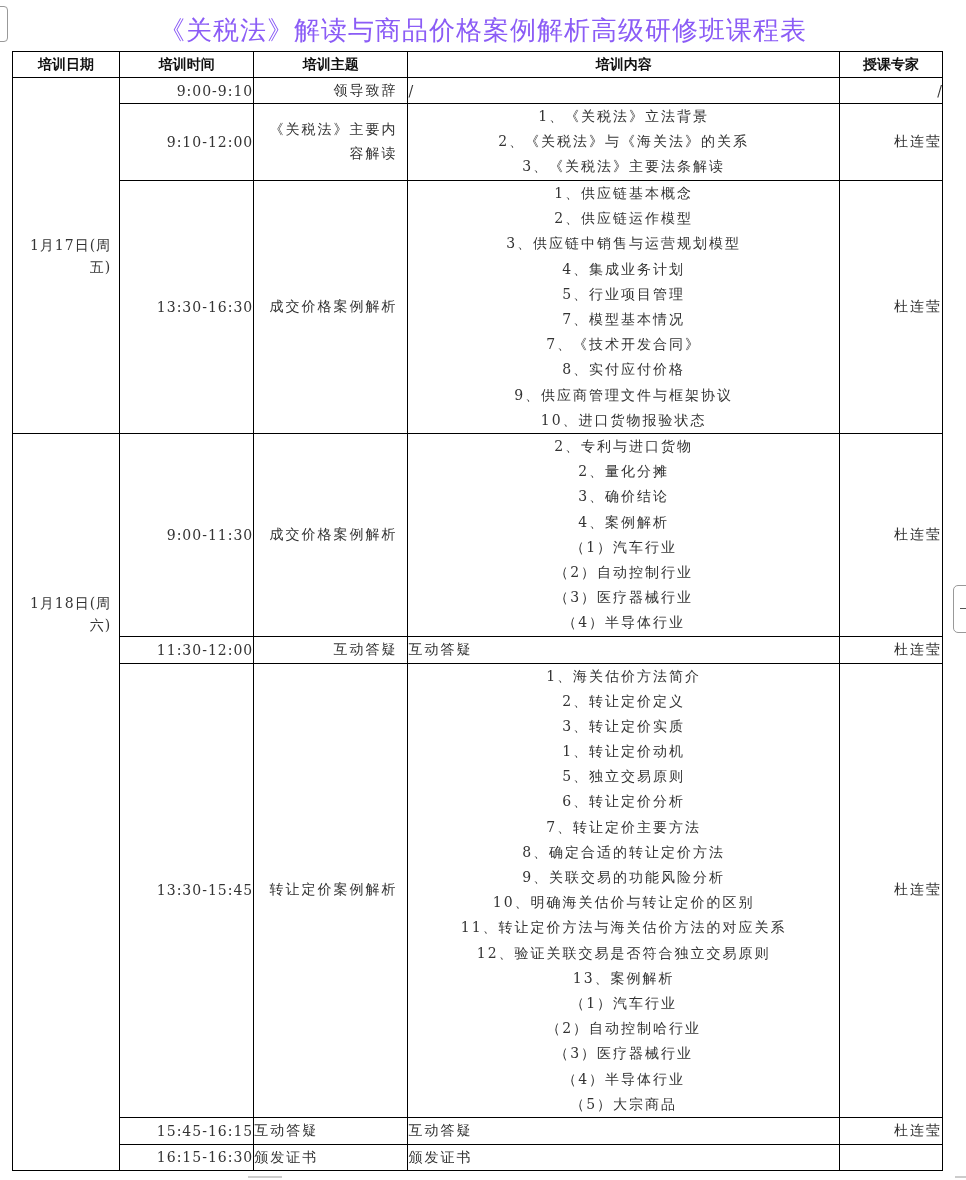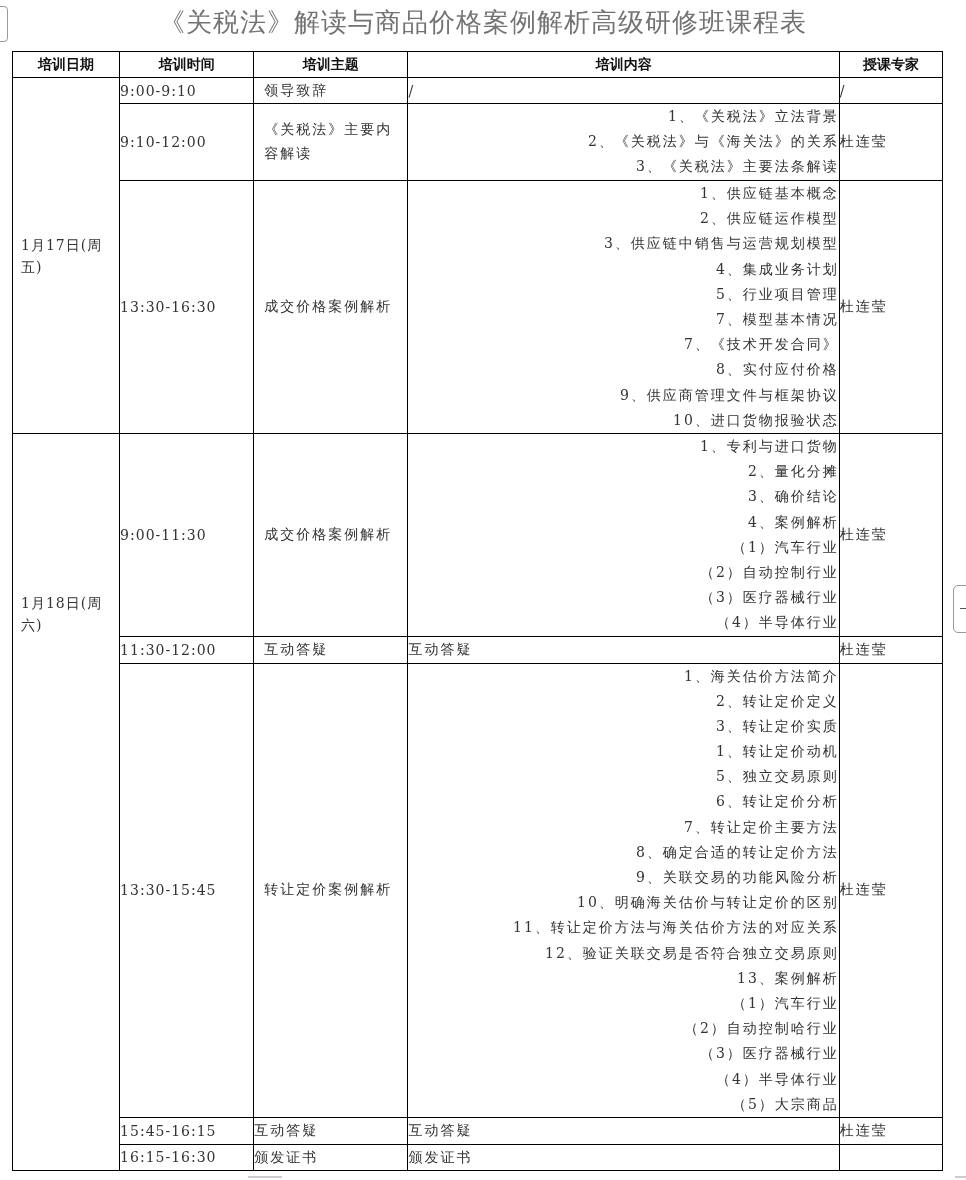--- a/index.html
+++ b/index.html
@@ -1,34 +1,34 @@
 <!DOCTYPE html>
 <html><head>
   <meta charset="utf-8">
   <style>
     html, body { margin:0; padding:0; background:#ffffff; }
     body { width:966px; height:1180px; position:relative; overflow:hidden;
            font-family:"DejaVu Serif","Liberation Serif",serif; color:#333; }
-    .title { position:absolute; left:0; top:4px; width:966px; text-align:center;
-             font-size:26px; color:#737373; letter-spacing:1px; line-height:36px; }
+    .title { position:absolute; left:0; top:12px; width:966px; text-align:center;
+             font-size:26px; color:#8b5cf6; letter-spacing:1px; line-height:36px; }
     .left-tab { position:absolute; left:-6px; top:6px; width:12px; height:34px;
                 border:1px solid #999; border-radius:4px; background:#fff; }
     .right-tab { position:absolute; left:953px; top:585px; width:20px; height:46px;
                  border:1px solid #999; border-radius:5px; background:#fff; }
     .right-tab::after { content:""; position:absolute; left:6px; top:22px; width:8px; height:1px; background:#555; }
     .bottom-mark { position:absolute; top:1176px; height:2px; background:#ccc; }
     table.sched { position:absolute; left:12px; top:51px; border-collapse:collapse;
                   table-layout:fixed; width:931px; font-size:14px; }
     table.sched td, table.sched th { border:1.5px solid #000; padding:0; }
     table.sched th { height:25px; font-weight:bold; font-size:14px; color:#111; text-align:center; }
     .c-date { width:107px; } .c-time { width:134px; } .c-topic { width:154px; }
     .c-content { width:431px; } .c-expert { width:103px; }
-    td.center { text-align:left; vertical-align:middle; }
+    td.center { text-align:right; vertical-align:middle; }
     td.left { text-align:left; vertical-align:middle; padding-left:8px; }
-    td.content { text-align:right; vertical-align:top; padding-left:8px; }
+    td.content { text-align:center; vertical-align:top; padding-left:8px; }
     .line { height:25.2px; line-height:25.2px; letter-spacing:2px; white-space:nowrap; }
     .sub { padding-left:0px; }
     .date-text { line-height:22px; letter-spacing:1px; padding:0 8px; }
     .topic-text { line-height:24px; letter-spacing:2px; padding:0 10px;font-family:Liberation Serif, serif; }
     .expert-text { letter-spacing:2px; }
     .time-text { letter-spacing:1px; }
   </style>
 </head>
 <body>
 
@@ -99,21 +99,21 @@
       <td class="center"><span class="expert-text">杜连莹</span></td>
     </tr>
 
     <tr style="height:201px;">
       <td class="center" rowspan="5">
         <div class="date-text" style="margin-top:-210px;">1月18日(周六)</div>
       </td>
       <td class="center"><span class="time-text">9:00-11:30</span></td>
       <td class="center"><span class="topic-text">成交价格案例解析</span></td>
       <td class="content">
-        <div class="line">1、专利与进口货物</div>
+        <div class="line">2、专利与进口货物</div>
         <div class="line">2、量化分摊</div>
         <div class="line">3、确价结论</div>
         <div class="line">4、案例解析</div>
         <div class="line sub">（1）汽车行业</div>
         <div class="line sub">（2）自动控制行业</div>
         <div class="line sub">（3）医疗器械行业</div>
         <div class="line sub">（4）半导体行业</div>
       </td>
       <td class="center"><span class="expert-text">杜连莹</span></td>
     </tr>

